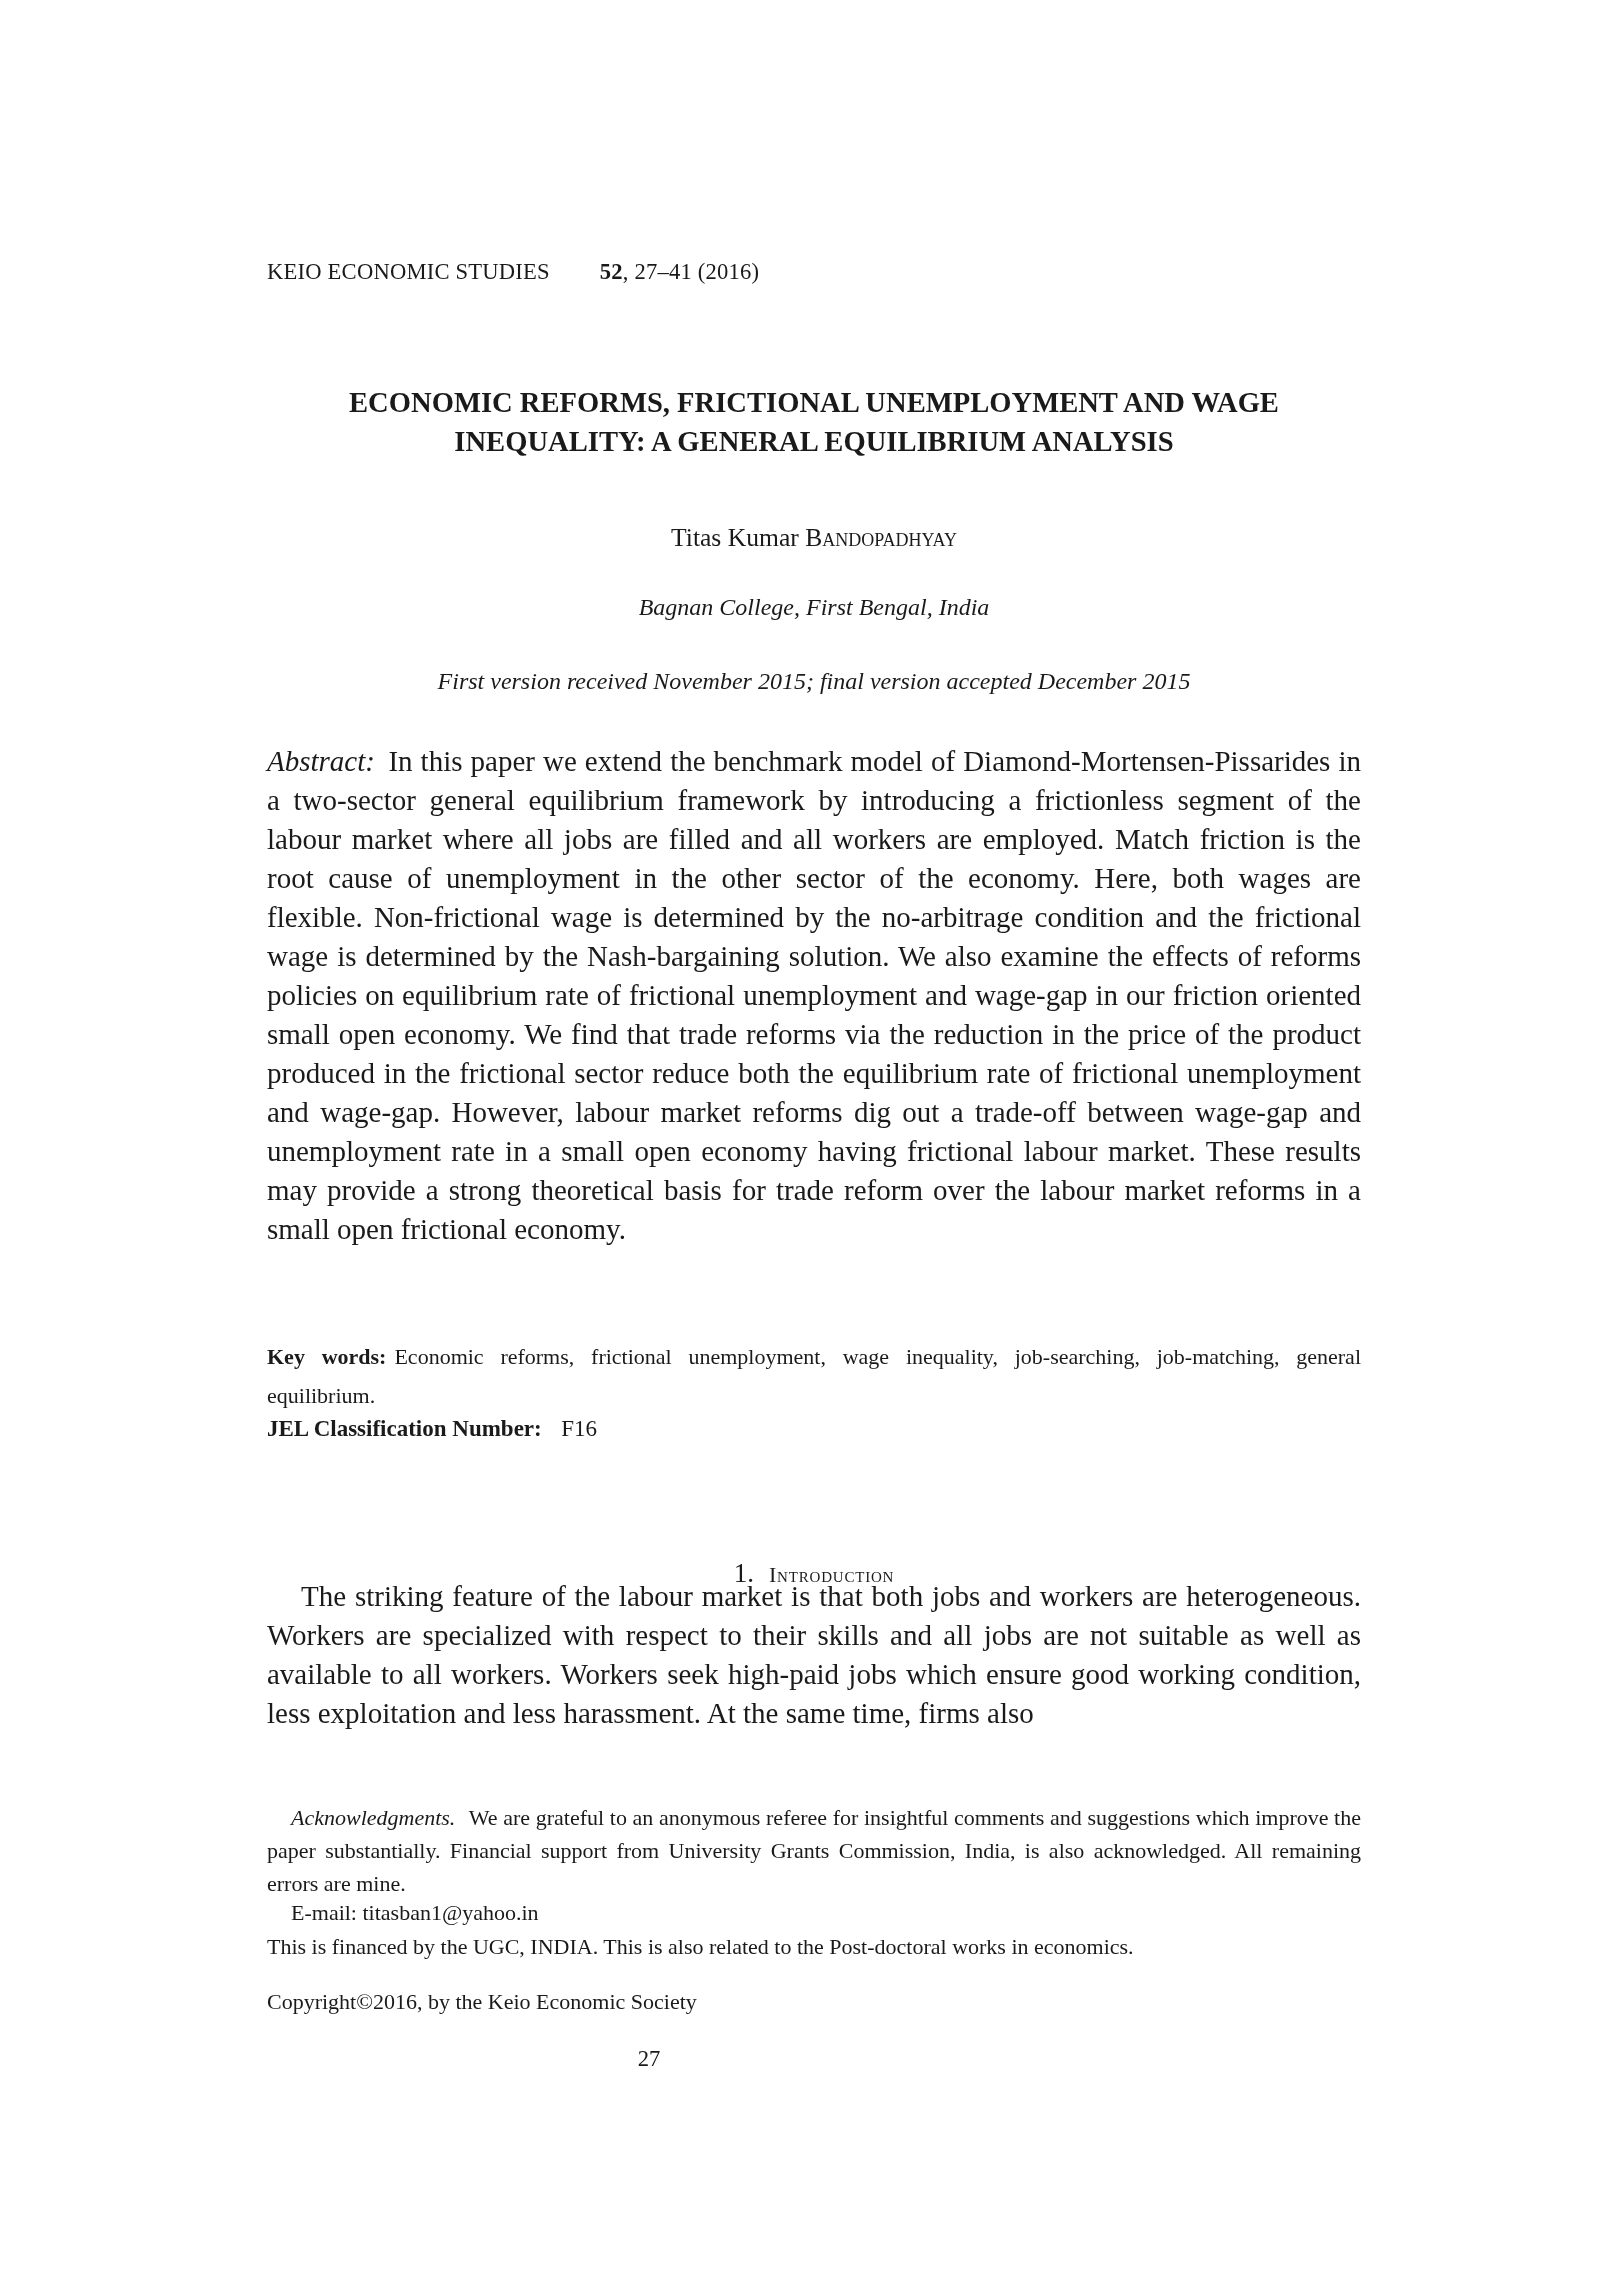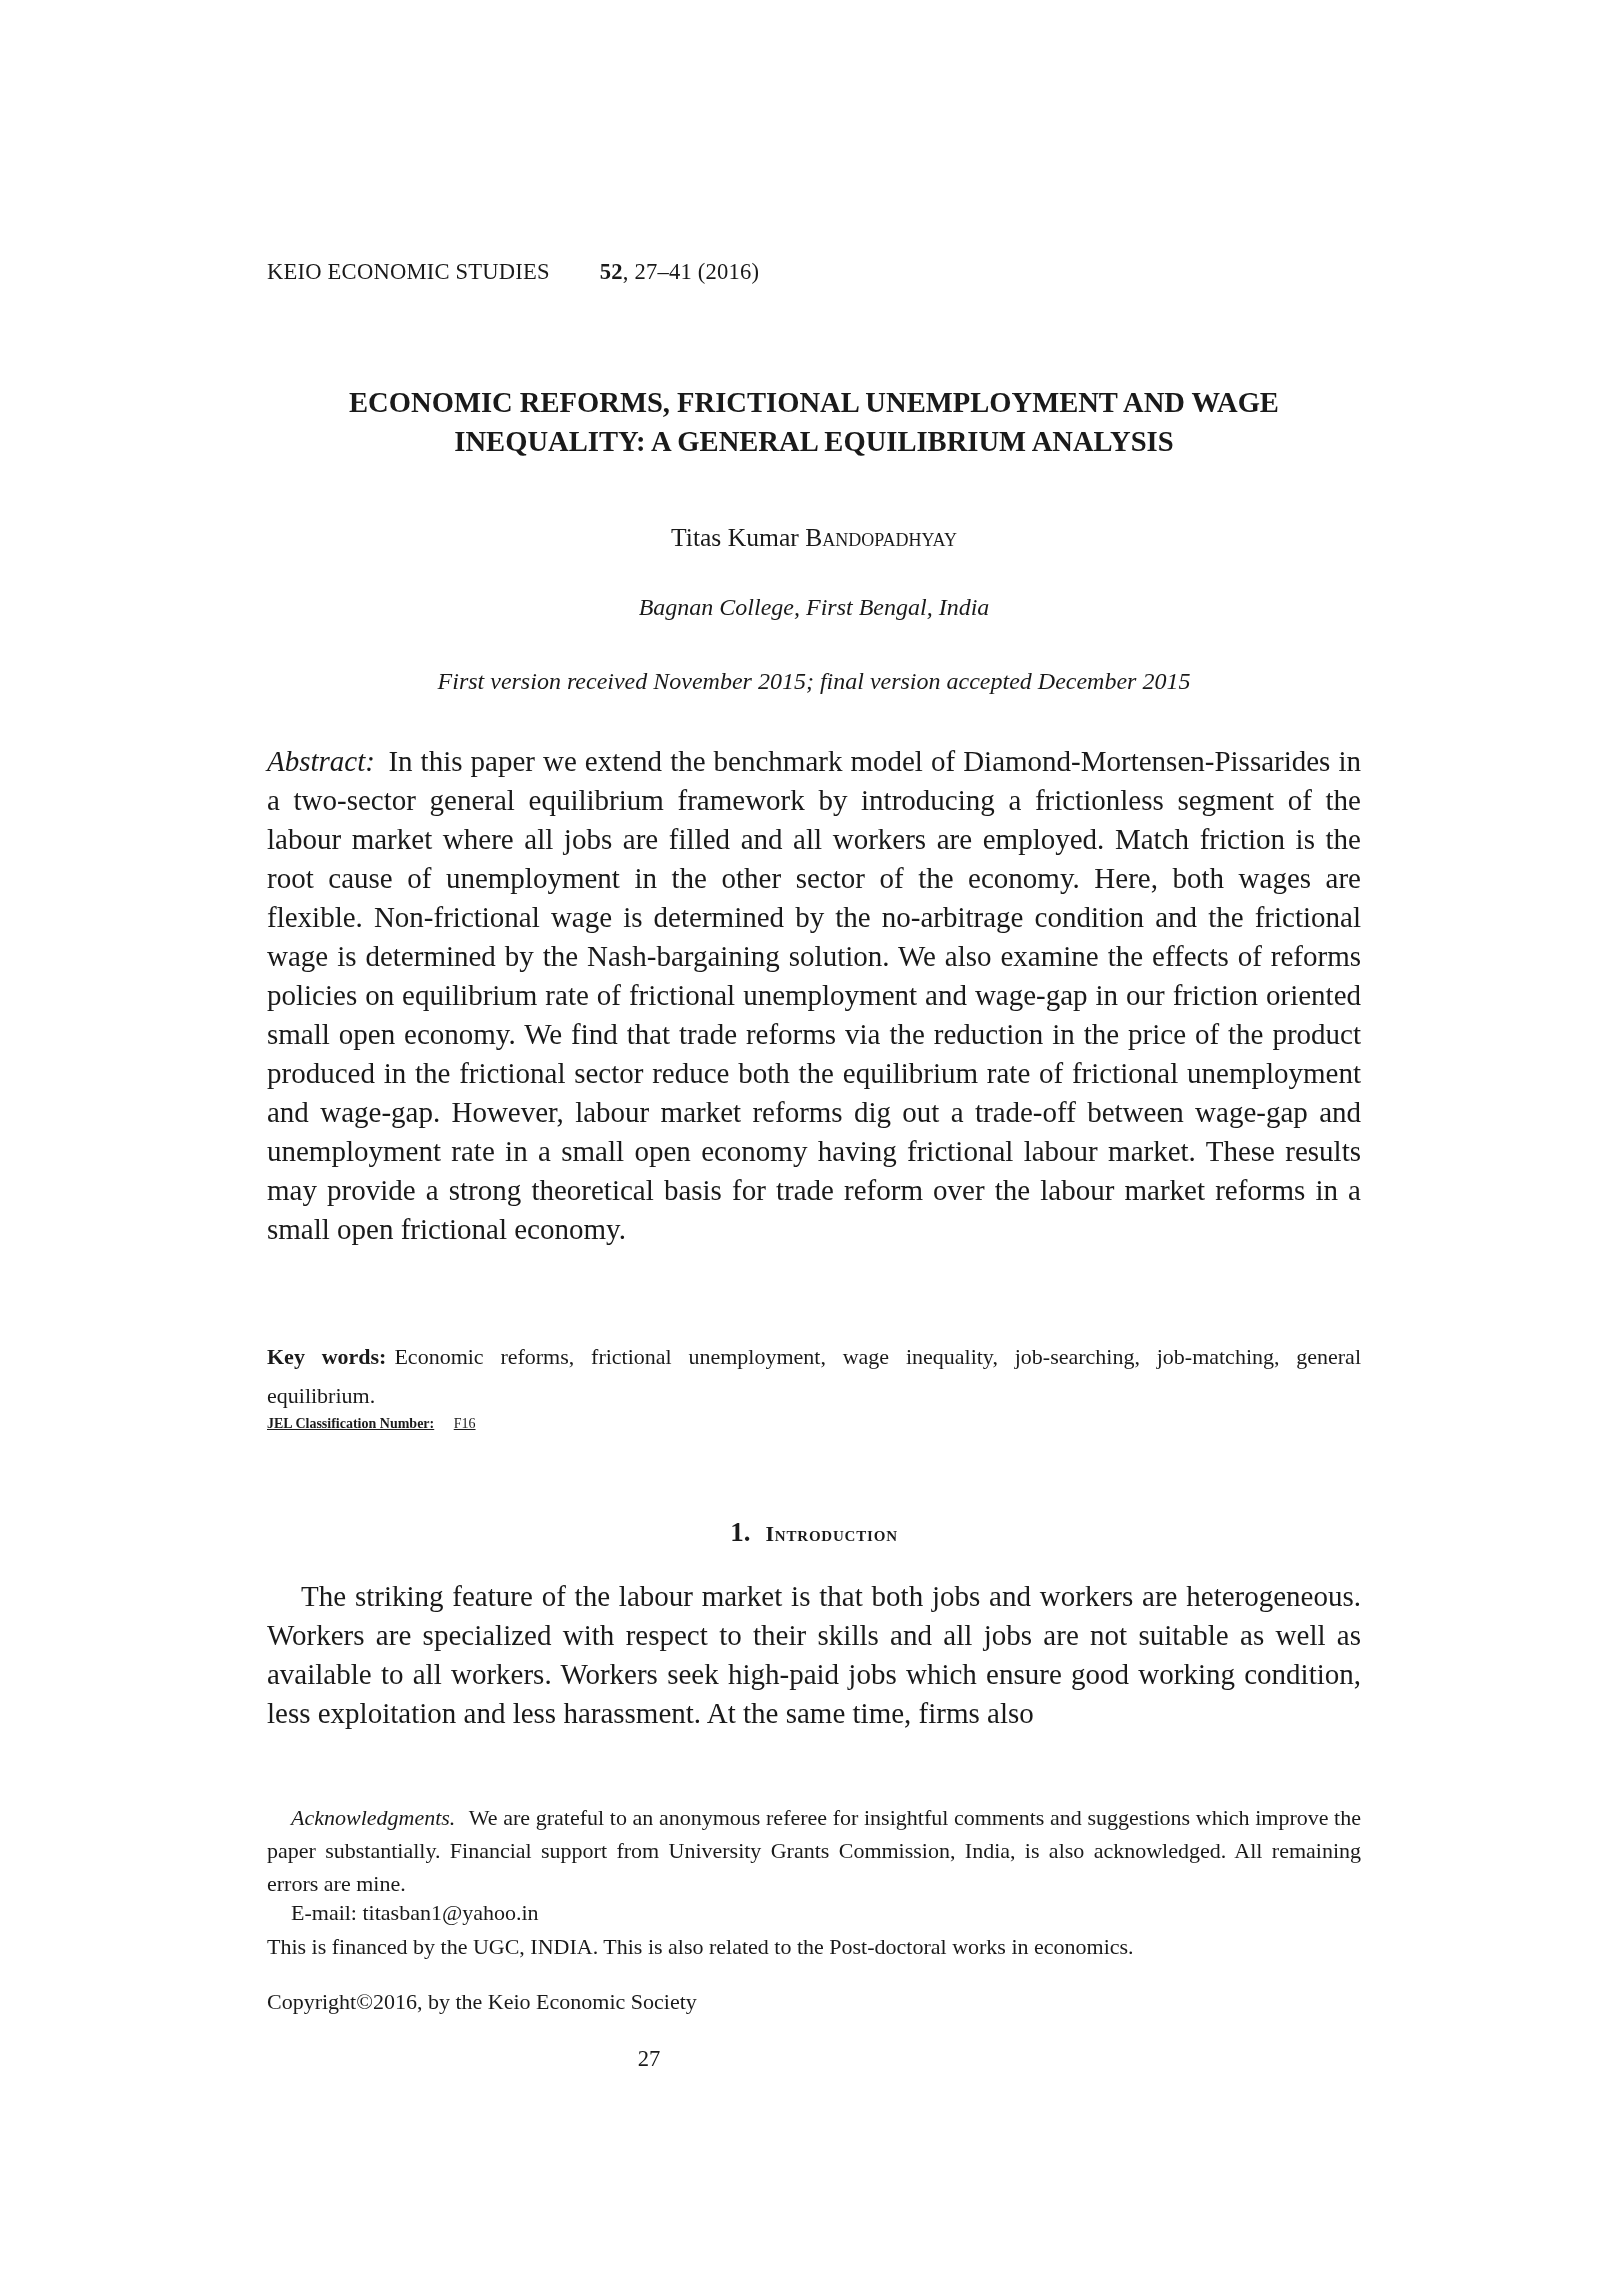--- a/index.html
+++ b/index.html
@@ -12,23 +12,23 @@
   .journal-header b { font-weight: bold; margin-left: 44px; }
   .title { top: 383px; font-size: 28.6px; font-weight: bold; line-height: 39px; }
   .author { top: 523px; font-size: 25.6px; }
   .sc { font-variant: small-caps; }
   .affil { top: 594px; font-size: 24px; font-style: italic; }
   .dates { top: 668px; font-size: 24px; font-style: italic; }
   .abstract { top: 742px; font-size: 29px; line-height: 39px; text-align: justify; }
   .abstract .label { font-style: italic; margin-right: 13.5px; }
   .keywords { top: 1337px; font-size: 22px; line-height: 39px; text-align: justify; }
   .keywords .label { font-weight: bold; margin-right: 8px; }
-  .jel { top: 1416px; font-size: 14px; text-decoration: underline; }
+  .jel { top: 1416px; font-size: 23px; }
   .jel .label { font-weight: bold; margin-right: 19.5px; }
-  .section-heading { top: 1517px; font-size: 25.6px; font-weight: bold; }
+  .section-heading { top: 1558px; font-size: 25.6px; }
   .section-heading .num { font-size: 27px; margin-right: 15px; }
   .section-heading .name { font-size: 22px; letter-spacing: 0.8px; }
   .intro { top: 1577px; font-size: 29px; line-height: 39px; text-align: justify; text-indent: 34px; }
   .ack { top: 1801px; font-size: 22px; line-height: 33px; text-align: justify; text-indent: 24px; }
   .ack .label { font-style: italic; margin-right: 13.5px; }
   .email { top: 1900px; font-size: 22px; padding-left: 24px; }
   .financed { top: 1934px; font-size: 22px; }
   .copyright { top: 1989px; font-size: 22px; }
   .page-number { top: 2046px; left: 0; width: 1298px; font-size: 22.6px; }
 </style>

